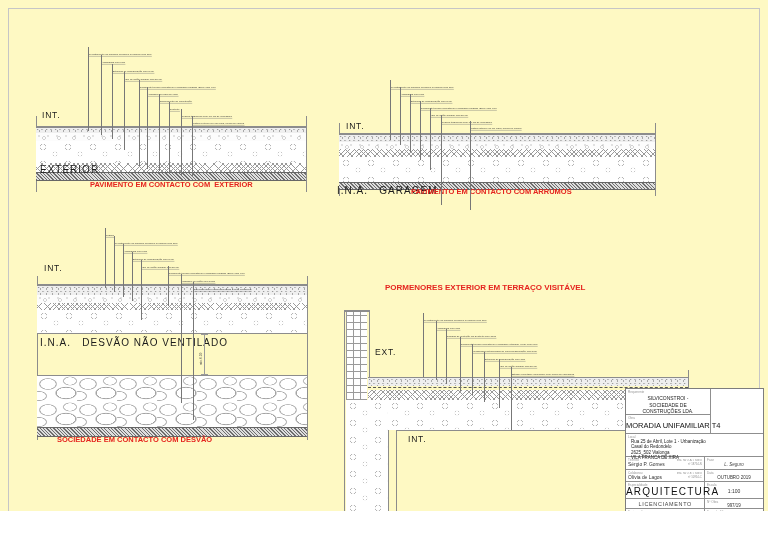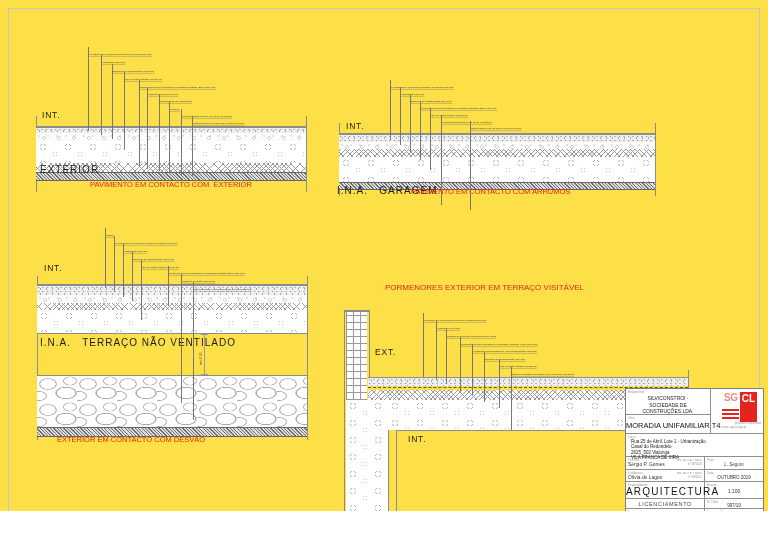--- a/index.html
+++ b/index.html
@@ -1,31 +1,31 @@
 <!DOCTYPE html>
 <html><head>
 <meta charset="utf-8">
 <style>
   html,body{margin:0;padding:0;background:#ffffff}
-  .sheet{position:relative;width:768px;height:511px;background:#fde047;font-family:"Liberation Sans",sans-serif;color:#222;overflow:hidden}
+  .sheet{position:relative;width:768px;height:511px;background:#fef9c3;font-family:"Liberation Sans",sans-serif;color:#222;overflow:hidden}
   .frame{position:absolute;left:8px;top:8px;width:750px;height:525px;border:1px solid #c6c6c6}
   .vln{position:absolute;width:1px;background:#8c8c8c}
   .hl{position:absolute;height:1.5px;background:#8c8c8c}
   .pat{position:absolute}
   .stipple{background-color:#efefef;background-image:radial-gradient(circle at 1.5px 1.5px,#8f8f8f .55px,transparent .85px),radial-gradient(circle at 3.5px 3px,#a8a8a8 .5px,transparent .8px);background-size:4.5px 4px,6px 5px}
   .screed{background-color:#fcfcfc;background-image:radial-gradient(circle at 3px 3px,#a5a5a5 .5px,transparent .8px),radial-gradient(circle at 8px 5px,transparent 1.1px,#b8b8b8 1.45px,transparent 1.8px),radial-gradient(circle at 12px 2px,#b5b5b5 .45px,transparent .75px);background-size:9px 7px,15px 8px,11px 6px}
   .concrete{background-color:#fff;background-image:radial-gradient(circle at 7px 6px,transparent 2.5px,#b2b2b2 2.9px,transparent 3.5px),radial-gradient(circle at 19px 13px,transparent 1.7px,#bdbdbd 2.05px,transparent 2.6px),radial-gradient(circle at 14px 3px,#c6c6c6 .5px,transparent .8px),radial-gradient(circle at 4px 13px,#c6c6c6 .5px,transparent .8px);background-size:25px 17px,25px 17px,12px 9px,14px 11px}
   .xhatch{background-color:#fff;background-image:repeating-linear-gradient(45deg,#9a9a9a 0 .6px,transparent .6px 3.2px),repeating-linear-gradient(-45deg,#9a9a9a 0 .6px,transparent .6px 3.2px)}
   .darkband{background-image:repeating-linear-gradient(45deg,#6e6e6e 0 .9px,#dedede .9px 2.4px);border-top:.5px solid #666;border-bottom:.5px solid #666}
   .stones{background-color:#fff;background-image:radial-gradient(ellipse 10px 6.5px at 11px 8px,transparent 74%,#9c9c9c 80%,transparent 94%),radial-gradient(ellipse 12px 7px at 29px 17px,transparent 74%,#9c9c9c 80%,transparent 94%),radial-gradient(ellipse 8px 5px at 33px 5px,transparent 70%,#a8a8a8 78%,transparent 95%),radial-gradient(ellipse 9px 5.5px at 2px 20px,transparent 72%,#a2a2a2 80%,transparent 95%);background-size:40px 26px}
   .wallgrid{background-color:#fff;background-image:repeating-linear-gradient(0deg,#9a9a9a 0 .7px,transparent .7px 7px),repeating-linear-gradient(90deg,#9a9a9a 0 .7px,transparent .7px 7px)}
   .dashdot{position:absolute;height:0;border-top:1px dashed #555}
   .zint{position:absolute;font-size:8.5px;letter-spacing:.8px;color:#1b1b1b}
   .zone{position:absolute;font-size:10px;letter-spacing:1px;color:#1b1b1b;white-space:pre}
-  .rtitle{position:absolute;font-size:7.5px;font-weight:normal;white-space:pre}
+  .rtitle{position:absolute;font-size:7.5px;font-weight:bold;white-space:pre}
   .rtitle4{font-size:8px}
   .ann{position:absolute}
   .ann-t{display:inline-block;font-size:6px;line-height:1;color:#3a3a3a;white-space:nowrap;border-bottom:.5px solid #777;transform:scale(.42);transform-origin:0 0;padding:0 1px .5px 1px}
   .ann-l{position:absolute;left:0;top:2.5px;width:.7px;background:#777}
   .dim-t{position:absolute;font-size:6px;transform:rotate(-90deg) scale(.5);transform-origin:0 0;color:#444;white-space:nowrap}
   
   .tb{position:absolute;left:625px;top:388px;width:137px;height:144px;border:1px solid #7d7d7d;background:#fff}
   .cell{position:absolute;box-sizing:border-box}
   .bb{border-bottom:1px solid #8f8f8f}.br{border-right:1px solid #8f8f8f}.bt{border-top:1px solid #8f8f8f}
   .tbl{position:absolute;left:1.5px;top:1px;font-size:6px;transform:scale(.52);transform-origin:0 0;color:#979797;white-space:nowrap}
@@ -76,30 +76,30 @@
   <div>
     <span class="zint" style="left:44px;top:263px">INT.</span>
     <div class="vln" style="left:37px;top:276px;height:164px"></div>
     <div class="vln" style="left:306.5px;top:276px;height:164px"></div>
     <div class="hl" style="left:37px;top:284px;width:270px"></div>
     <div class="pat stipple" style="left:37px;top:285.5px;width:270px;height:9px"></div>
     <div class="pat screed" style="left:37px;top:294.5px;width:270px;height:8px"></div>
     <div class="pat xhatch" style="left:37px;top:302.5px;width:270px;height:7.5px"></div>
     <div class="pat concrete" style="left:37px;top:310px;width:270px;height:23px"></div>
     <div class="hl" style="left:37px;top:333px;width:270px;height:1px"></div>
-    <span class="zone" style="left:40px;top:337px">I.N.A.   TERRAÇO NÃO VENTILADO</span>
+    <span class="zone" style="left:40px;top:337px">I.N.A.   DESVÃO NÃO VENTILADO</span>
 
     <div class="vln" style="left:204px;top:334px;height:40.5px;background:#9a9a9a"></div>
     <div class="hl" style="left:201px;top:334px;width:7px;height:1px;background:#9a9a9a"></div>
     <div class="hl" style="left:201px;top:374px;width:7px;height:1px;background:#9a9a9a"></div>
     <span class="dim-t" style="left:199px;top:365px">min. 0.50</span>
     <div class="hl" style="left:37px;top:374.5px;width:270px;height:1px"></div>
     <div class="pat stones" style="left:37px;top:375.5px;width:270px;height:51px"></div>
     <div class="pat darkband" style="left:37px;top:427px;width:270px;height:8px"></div>
-    <span class="rtitle red" style="left: 57px; top: 435px; color: rgb(229, 36, 31);">EXTERIOR EM CONTACTO COM DESVÃO</span>
+    <span class="rtitle red" style="left: 57px; top: 435px; color: rgb(229, 36, 31);">SOCIEDADE EM CONTACTO COM DESVÃO</span>
   </div>
 
   <div>
     <span class="rtitle rtitle4 red" style="left: 385px; top: 283px; color: rgb(229, 36, 31);">PORMENORES EXTERIOR EM TERRAÇO VISITÁVEL</span>
 
     <div class="vln" style="left:344px;top:310px;height:217px"></div>
     <div class="hl" style="left:344px;top:310px;width:25px"></div>
     <div class="pat wallgrid" style="left:346px;top:311.5px;width:21px;height:88px"></div>
     <div class="vln" style="left:368.5px;top:310px;height:67px"></div>
     <div class="pat concrete" style="left:346px;top:399.5px;width:42px;height:127.5px"></div>
@@ -161,29 +161,20 @@
       <span class="tbl">Requerente</span>
       <span class="cs sc62" style="top:7px">SILVICONSTRÓI - SOCIEDADE DE
 CONSTRUÇÕES LDA.</span>
     </div>
 
     <div class="cell br" style="left:0;top:26px;width:85px;height:18px">
       <span class="tbl">Obra</span>
       <span class="cs" style="top:6px;font-size:7.5px;color:#111">MORADIA UNIFAMILIAR T4</span>
     </div>
 
-    <div class="cell" style="left:85px;top:0;width:52px;height:44px">
-      <span class="ls" style="left:13px;top:3px;font-size:10px;font-weight:bold;color:#ef8c88;letter-spacing:-.5px">SG</span>
-      <div class="ls logo-box" style="left:29px;top:2.5px;width:17px;height:30px;background:#e5241f">
-        <span style="position:absolute;left:0;right:0;top:1px;text-align:center;font-size:10px;font-weight:bold;color:#fff">CL</span>
-      </div>
-      <div class="ls logo-bars" style="left:11px;top:20px;width:17px;height:10px;background:repeating-linear-gradient(180deg,#e5241f 0 2.2px,transparent 2.2px 4px)"></div>
-      <span class="ls" style="right:2px;top:33px;font-size:6px;transform:scale(.45);transform-origin:100% 0;color:#8c8c8c">projecto &amp; construção</span>
-      <span class="ls" style="left:10px;top:36.5px;font-size:6px;transform:scale(.45);transform-origin:0 0;color:#8c8c8c">e-mail: sgcl@sapo.pt</span>
-    </div>
 
     <div class="cell bt bb" style="left:0;top:44px;width:137px;height:24px">
       <span class="tbl">Local</span>
       <span class="ls sc64l" style="left:5px;top:5px">Rua 25 de Abril, Lote 1 - Urbanização Casal do Redondelo
 2625_502 Vialonga
 VILA FRANCA DE XIRA</span>
     </div>
 
     <div class="cell bb br" style="left:0;top:68px;width:79px;height:13px">
       <span class="tbl">Técnico</span>

